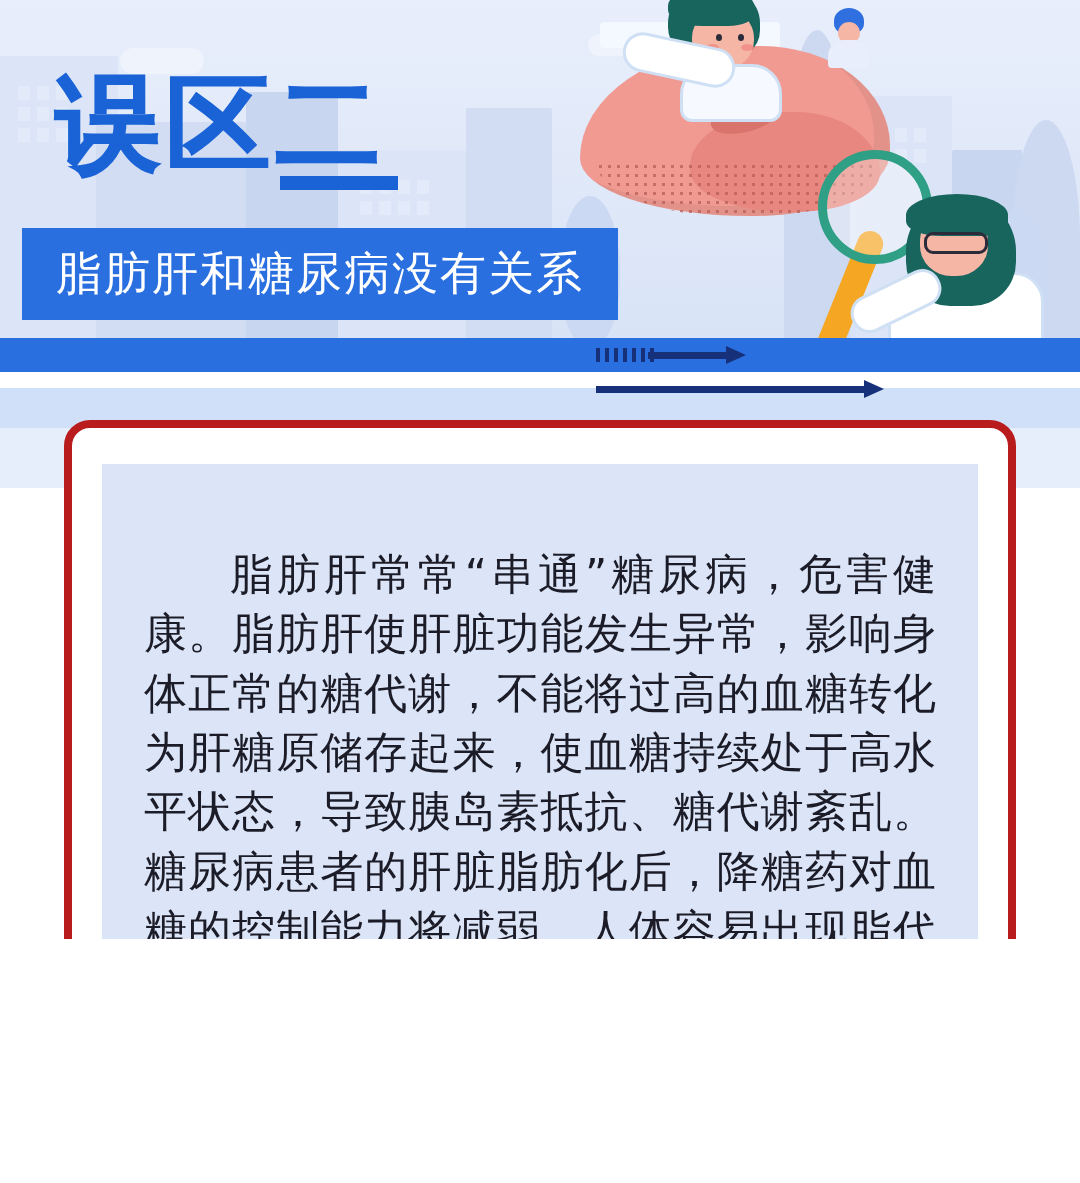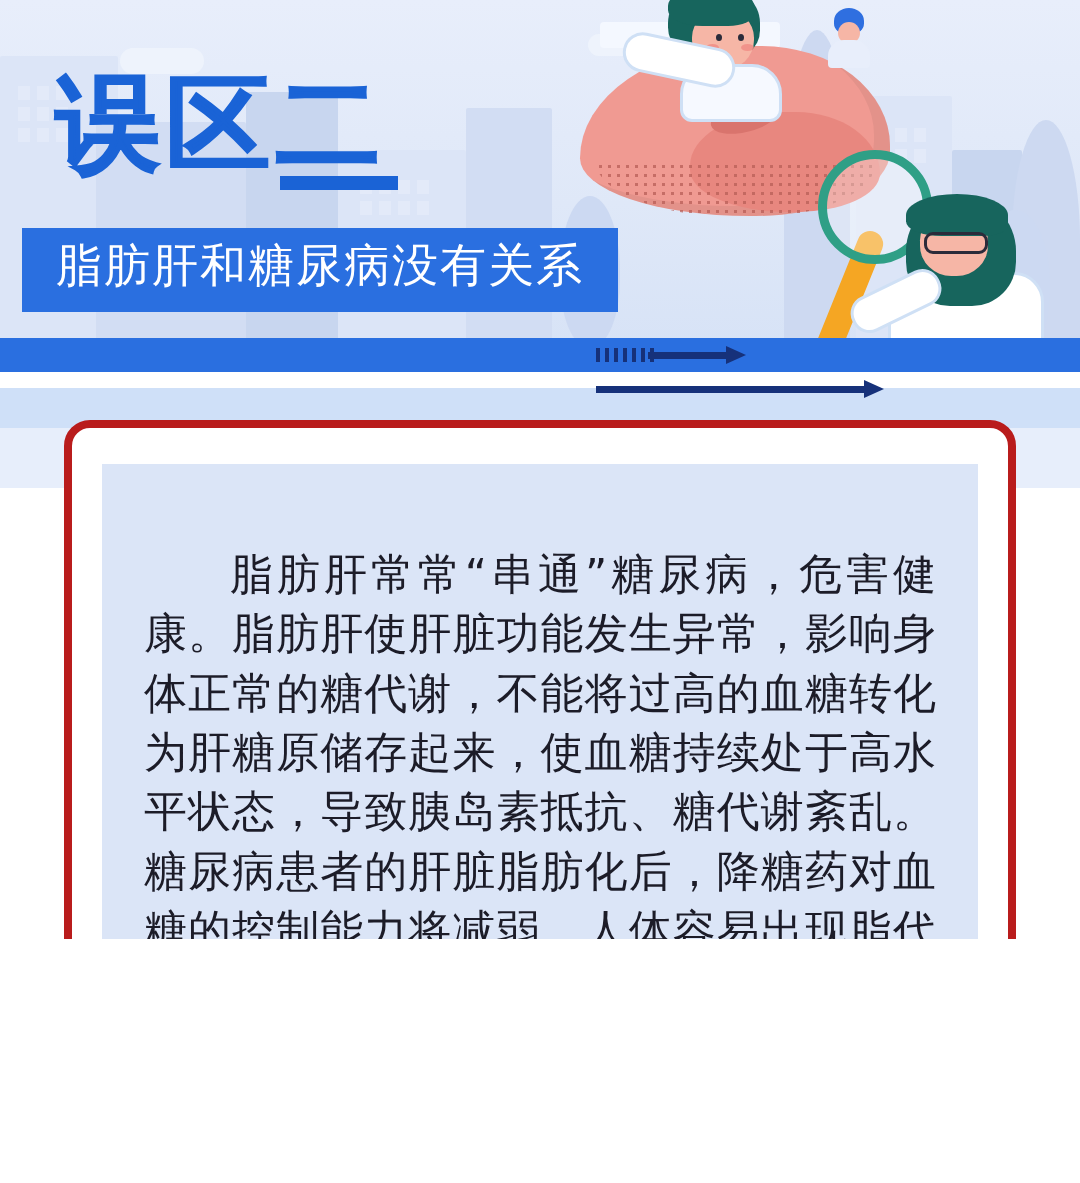--- a/index.html
+++ b/index.html
@@ -231,21 +231,21 @@
     background: #1a63d6;
   }
   .title-sub {
     position: absolute;
     left: 22px;
     top: 228px;
     background: #2a6fe0;
     color: #ffffff;
     font-size: 46px;
     line-height: 1;
-    padding: 14px 34px 24px 34px;
+    padding: 22px 34px 24px 34px;
     letter-spacing: 2px;
     white-space: nowrap;
     font-weight: normal;
   }
 
   
   .band-dark {
     position: absolute; left: 0; top: 338px; width: 1080px; height: 34px;
     background: #2a6fe0;
   }

